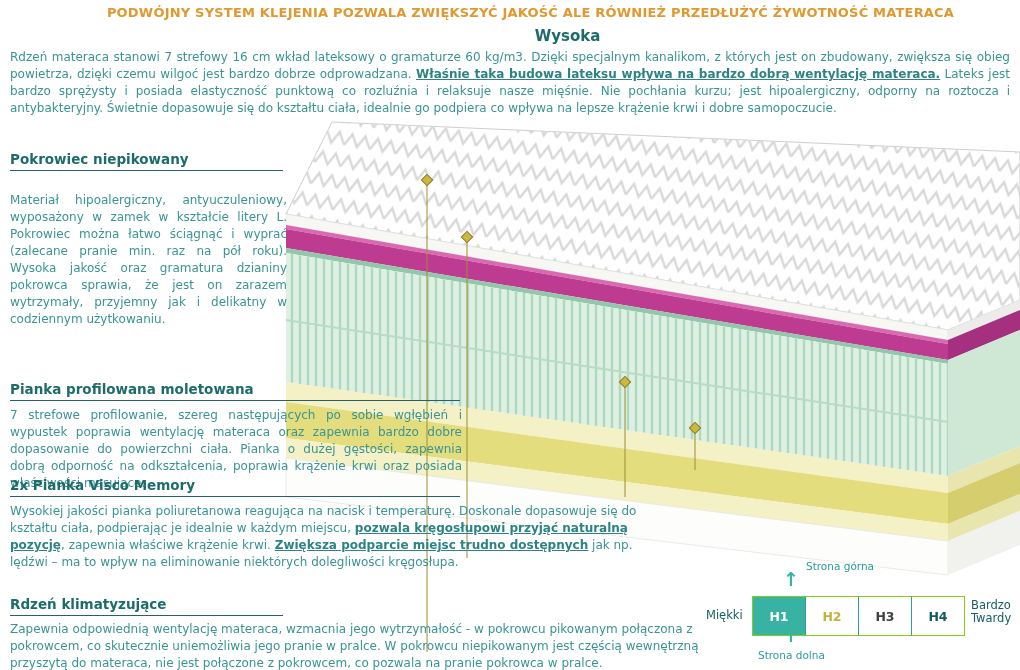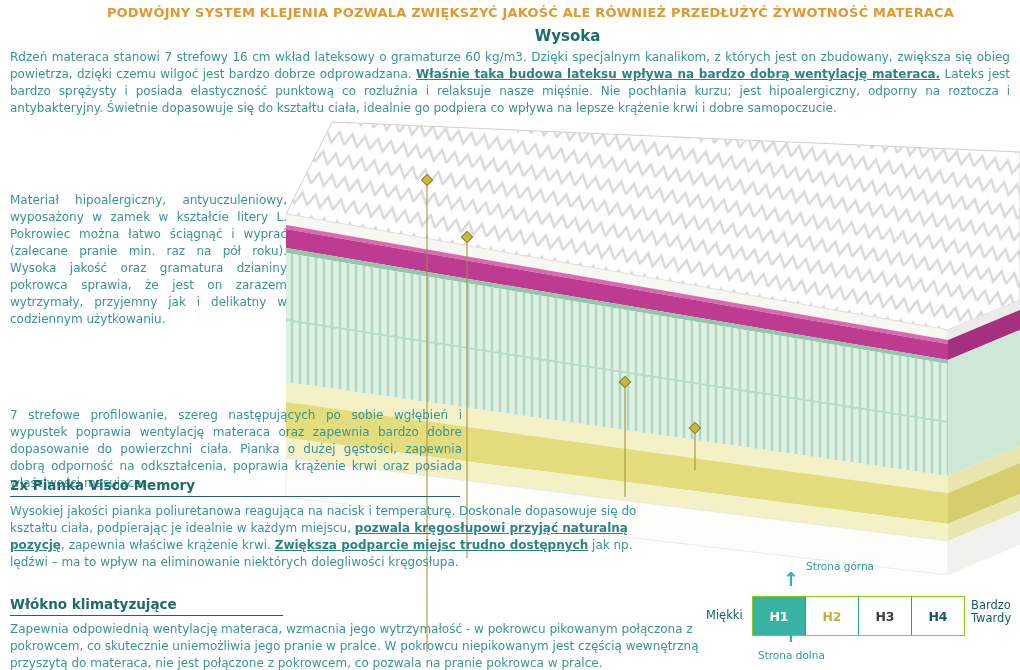--- a/index.html
+++ b/index.html
@@ -101,28 +101,30 @@
       <rect x="-4" y="-4" width="8" height="8" transform="translate(695,428) rotate(45)"></rect>
     </g>
   </svg>
 
   <div class="banner">PODWÓJNY SYSTEM KLEJENIA POZWALA ZWIĘKSZYĆ JAKOŚĆ ALE RÓWNIEŻ PRZEDŁUŻYĆ ŻYWOTNOŚĆ MATERACA</div>
 
   <div class="lateks-title">Wysoka</div>
 
   <div class="para just" style="top:49px; left:10px; width:1000px;"><span>Rdzeń materaca stanowi 7 strefowy 16 cm wkład lateksowy o gramaturze 60 kg/m3. Dzięki specjalnym kanalikom, z których jest on zbudowany, zwiększa się obieg powietrza, dzięki czemu wilgoć jest bardzo dobrze odprowadzana. </span><span class="bu">Właśnie taka budowa lateksu wpływa na bardzo dobrą wentylację materaca.</span><span> Lateks jest bardzo sprężysty i posiada elastyczność punktową co rozluźnia i relaksuje nasze mięśnie. Nie pochłania kurzu; jest hipoalergiczny, odporny na roztocza i antybakteryjny. Świetnie dopasowuje się do kształtu ciała, idealnie go podpiera co wpływa na lepsze krążenie krwi i dobre samopoczucie.</span></div>
 
+  <div class="h" style="top:151px; left:10px; width:273px;">Pokrowiec niepikowany</div>
   <div class="para just" style="top:180px; left:10px; width:277px;margin-top:12px;">Materiał hipoalergiczny, antyuczuleniowy, wyposażony w zamek w kształcie litery L. Pokrowiec można łatwo ściągnąć i wyprać (zalecane pranie min. raz na pół roku). Wysoka jakość oraz gramatura dzianiny pokrowca sprawia, że jest on zarazem wytrzymały, przyjemny jak i delikatny w codziennym użytkowaniu.</div>
 
+  <div class="h" style="top:381px; left:10px; width:450px;">Pianka profilowana moletowana</div>
   <div class="para just" style="top:407px; left:10px; width:452px;">7 strefowe profilowanie, szereg następujących po sobie wgłębień i wypustek poprawia wentylację materaca oraz zapewnia bardzo dobre dopasowanie do powierzchni ciała. Pianka o dużej gęstości, zapewnia dobrą odporność na odkształcenia, poprawia krążenie krwi oraz posiada właściwości masujące.</div>
 
   <div class="h" style="top:477px; left:10px; width:450px;">2x Pianka Visco Memory</div>
   <div class="para" style="top:503px; left:10px; width:635px;"><span>Wysokiej jakości pianka poliuretanowa reagująca na nacisk i temperaturę. Doskonale dopasowuje się do kształtu ciała, podpierając je idealnie w każdym miejscu, </span><span class="bu">pozwala kręgosłupowi przyjąć naturalną pozycję</span><span>, zapewnia właściwe krążenie krwi. </span><span class="bu">Zwiększa podparcie miejsc trudno dostępnych</span><span> jak np. lędźwi – ma to wpływ na eliminowanie niektórych dolegliwości kręgosłupa.</span></div>
 
-  <div class="h" style="top:596px; left:10px; width:273px;">Włókno klimatyzujące</div>
+  <div class="h" style="top:596px; left:10px; width:273px;">Rdzeń klimatyzujące</div>
   <div class="para" style="top:621px; left:10px; width:700px;">Zapewnia odpowiednią wentylację materaca, wzmacnia jego wytrzymałość - w pokrowcu pikowanym połączona z pokrowcem, co skutecznie uniemożliwia jego pranie w pralce. W pokrowcu niepikowanym jest częścią wewnętrzną przyszytą do materaca, nie jest połączone z pokrowcem, co pozwala na pranie pokrowca w pralce.</div>
 
   <div>
     <div class="fw-label" style="left:806px; top:560px;">Strona górna</div>
     <div class="fw-arrow" style="left:783px; top:570px;">↑</div>
 
     <div class="fw-side" style="left:706px; top:609px;">Miękki</div>
 
     <div class="fw-bar">
       <div class="fw-cell selected">H1</div>

